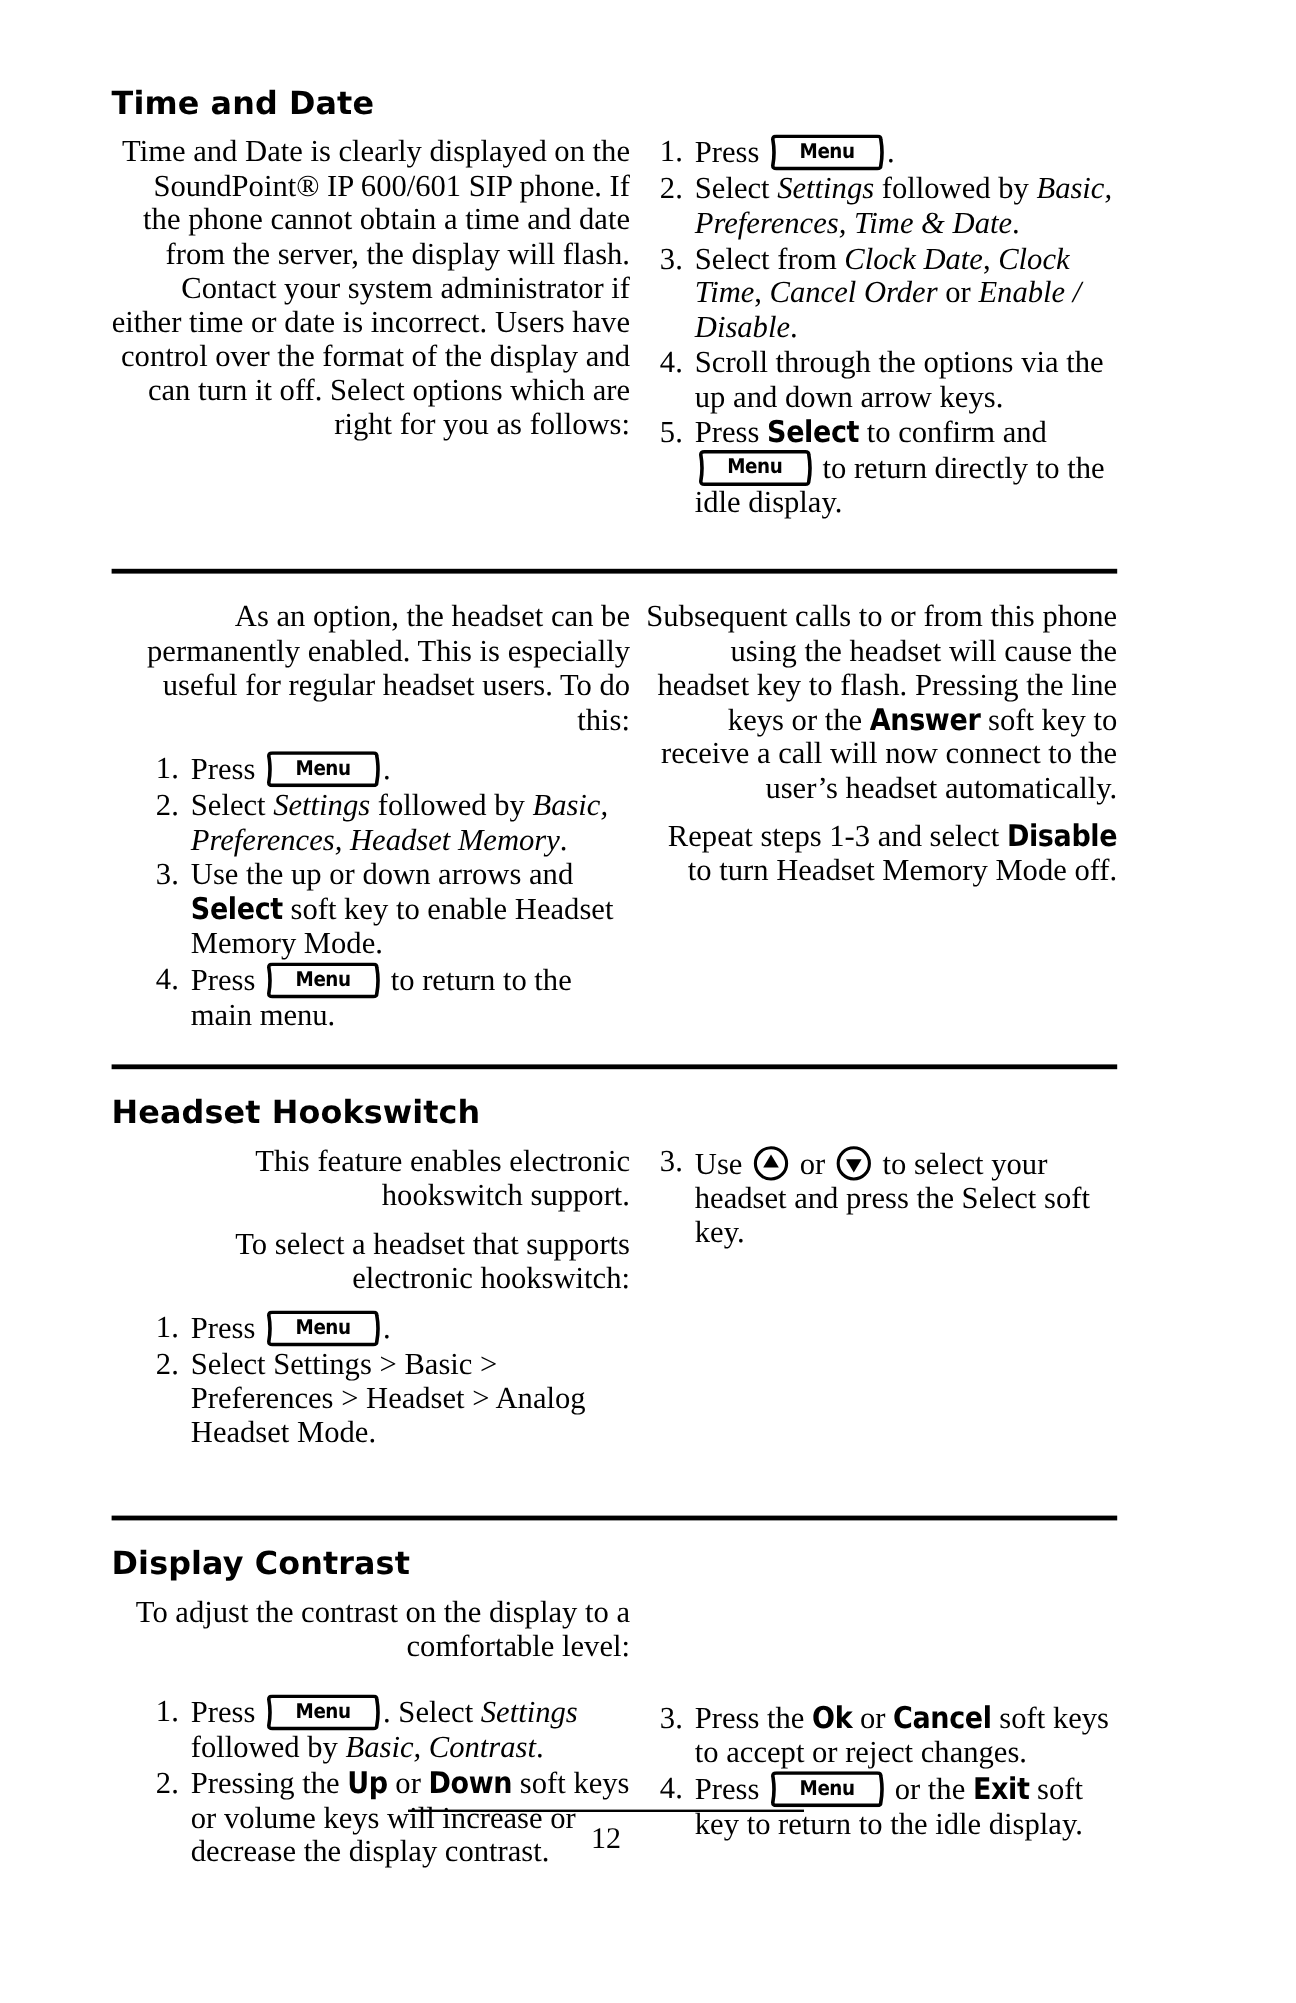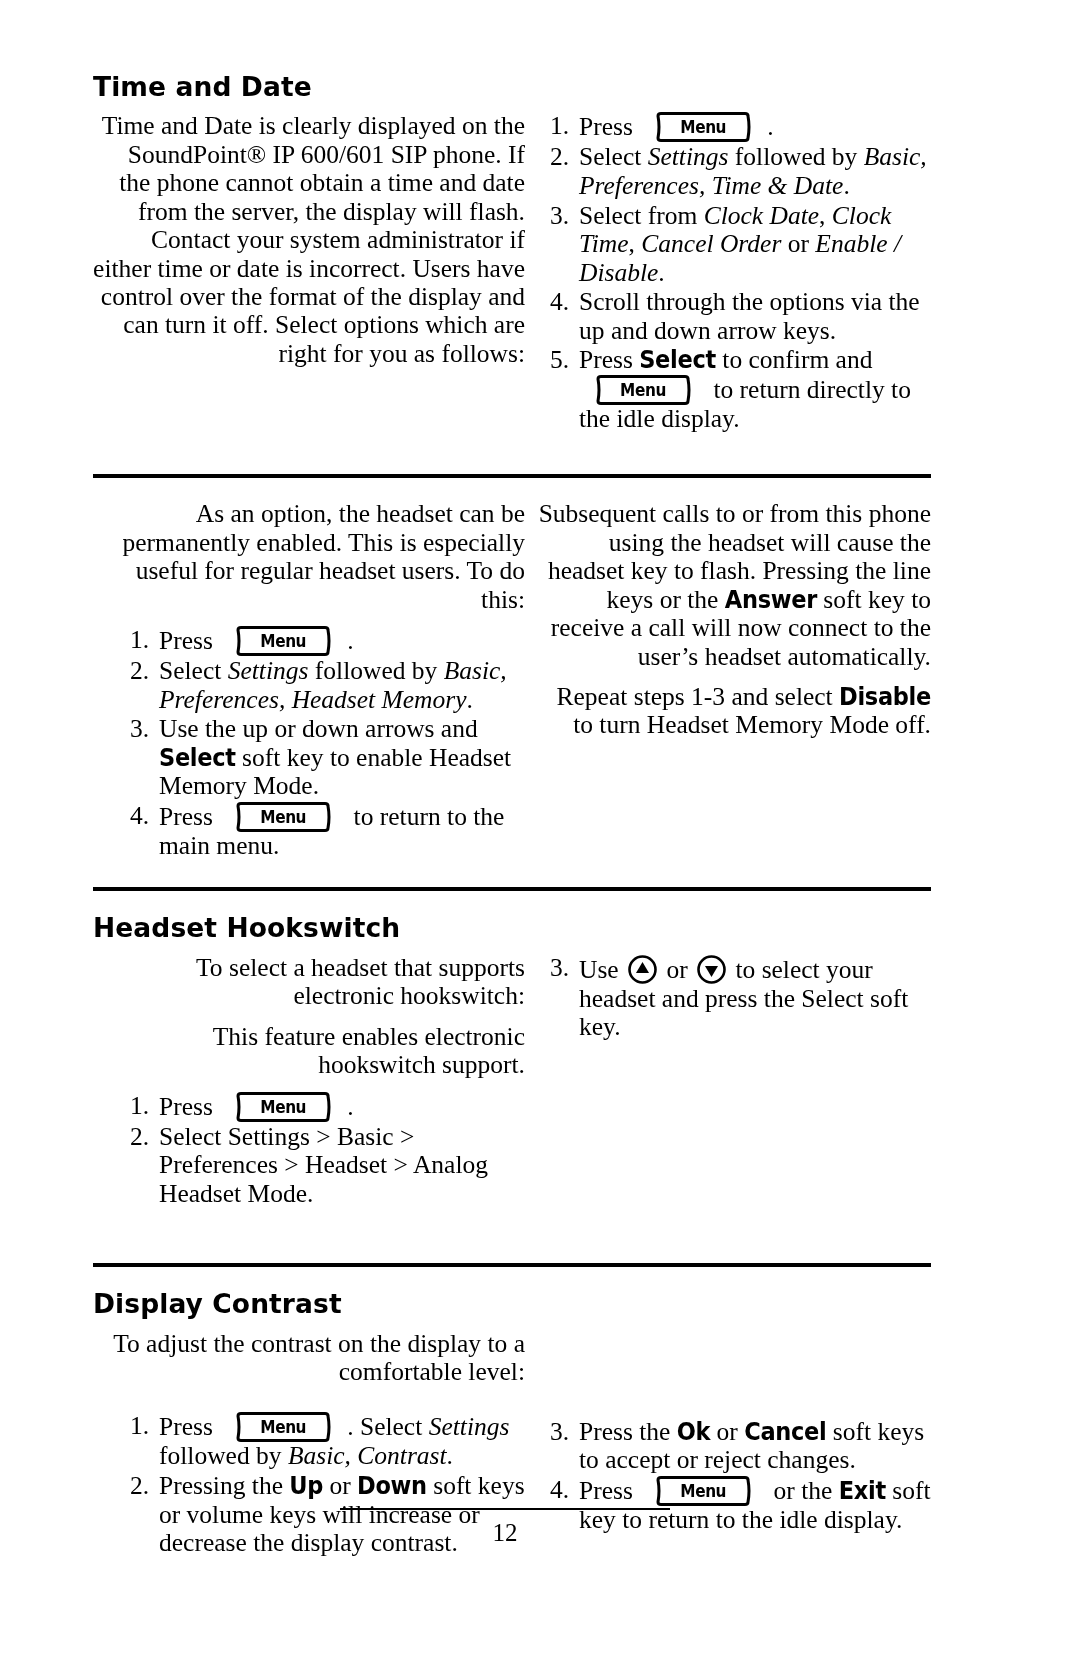--- a/index.html
+++ b/index.html
@@ -99,21 +99,21 @@
     letter-spacing: -0.3px;
   }
 
   
   .menukey {
     display: inline-block;
     position: relative;
     width: 96px;
     height: 30px;
     vertical-align: -7px;
-    margin: 0 16px;
+    margin: 0 2px;
   }
   .menukey svg { display: block; width: 96px; height: 30px; }
   .menukey .klabel {
     position: absolute;
     left: 0; right: 0;
     top: 50%;
     transform: translateY(-50%);
     text-align: center;
     font-family: "DejaVu Sans Condensed", "Liberation Sans Narrow", "DejaVu Sans", "Liberation Sans", sans-serif;
     font-weight: bold;
@@ -210,22 +210,22 @@
       </div>
     </section>
 
     <div class="spacer-md"></div>
     <div class="rule"></div>
 
     <section>
       <h2 class="sec-title">Headset Hookswitch</h2>
       <div class="cols">
         <div class="col-l">
+          <p class="body">This feature enables electronic hookswitch support.</p>
           <p class="body">To select a headset that supports electronic hookswitch:</p>
-          <p class="body">This feature enables electronic hookswitch support.</p>
           <ol class="steps indent">
               <li><span class="num">1.</span><span>Press <span class="menukey"><svg viewBox="0 0 96 30" preserveAspectRatio="none">
                       <path d="M3,4 C3,2 4,1.5 6,1.5 L90,1.5 C92,1.5 93,2 93,4 C93,4 95,15 93,26 C93,28 92,28.5 90,28.5 L6,28.5 C4,28.5 3,28 3,26 C5,15 3,4 3,4 Z" fill="none" stroke="#000" stroke-width="3" stroke-linejoin="round"></path>
                     </svg><span class="klabel">Menu</span></span>.</span></li>
               <li><span class="num">2.</span><span>Select Settings &gt; Basic &gt; Preferences &gt; Headset &gt; Analog Headset Mode.</span></li>
             </ol>
         </div>
         <div class="col-gap"></div>
         <div class="col-r">
           <ol class="steps">

